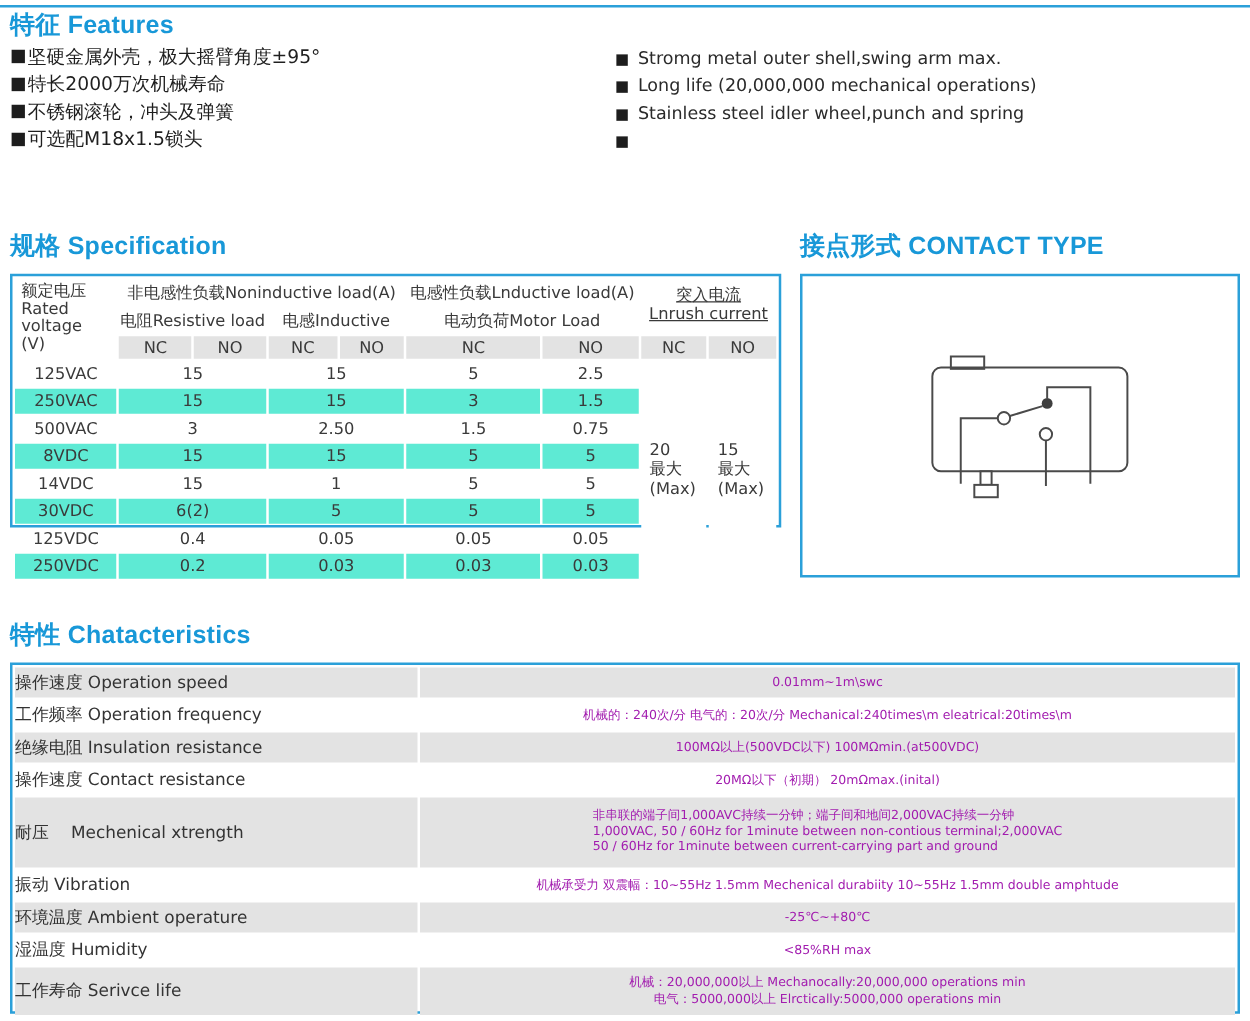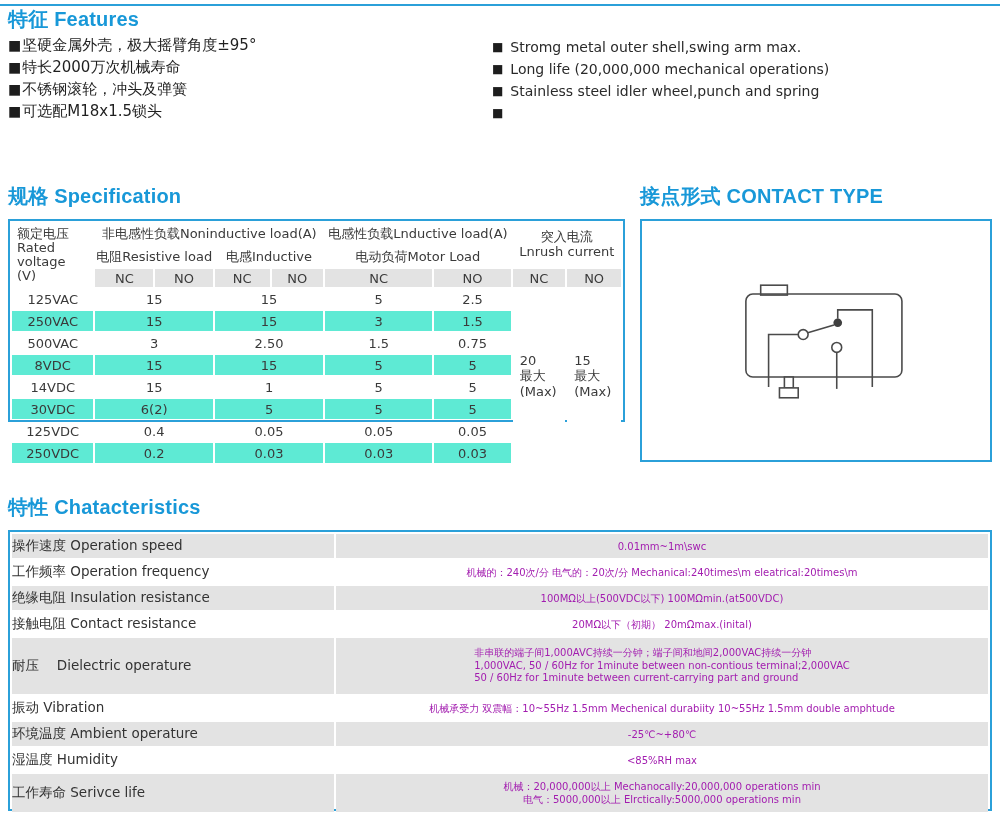--- a/index.html
+++ b/index.html
@@ -17,21 +17,21 @@
   .feat-en{left:492px;top:36px;font-size:14px;color:#2a2a2a;}
   .bullet{display:inline-block;line-height:1;color:#1d1d1d;}
   .feat-zh .bullet{font-size:14px;margin-right:1px;}
   .feat-en .bullet{font-size:12px;margin-right:7px;}
 
   
   .table-frame{position:absolute;border:2px solid #2ba0d9;background:#fff;box-sizing:border-box;}
   table{border-collapse:separate;border-spacing:2px;width:100%;height:100%;table-layout:fixed;}
   th,td{font-weight:normal;text-align:center;vertical-align:middle;font-size:13px;
     color:#3a3a3a;padding:0;overflow:hidden;}
-  .pre{white-space:pre-line;line-height:1.12;}
+  .pre{white-space:pre-line;line-height:1.12;text-decoration:underline;}
 
   
   #spec-frame{left:8px;top:219px;width:617px;height:203px;}
   #spec-frame thead tr.groups th{height:22px;}
   #spec-frame thead tr.subs th{height:20px;}
   #spec-frame thead tr.nc-no th{height:18px;background:#e3e3e3;}
   #spec-frame th.rated{text-align:left;padding-left:5px;white-space:pre-line;line-height:1.06;background:#fff;}
   #spec-frame tbody td{height:20px;}
   #spec-frame tbody tr.stripe td{background:#5eead4;}
   #spec-frame tbody td.inrush{background:#fff;text-align:left;vertical-align:middle;
@@ -239,25 +239,25 @@
         </tr>
         <tr>
           <td class="char-label">工作频率 Operation frequency</td>
           <td class="char-value"><span class="v">机械的：240次/分  电气的：20次/分  Mechanical:240times\m eleatrical:20times\m</span></td>
         </tr>
         <tr class="stripe">
           <td class="char-label">绝缘电阻 Insulation resistance</td>
           <td class="char-value"><span class="v">100MΩ以上(500VDC以下)  100MΩmin.(at500VDC)</span></td>
         </tr>
         <tr>
-          <td class="char-label">接触电阻 Contact resistance</td>
+          <td class="char-label">操作速度 Contact resistance</td>
           <td class="char-value"><span class="v">20MΩ以下（初期） 20mΩmax.(inital)</span></td>
         </tr>
         <tr class="stripe">
-          <td class="char-label">耐压　 Dielectric operature</td>
+          <td class="char-label">耐压　 Mechenical xtrength</td>
           <td class="char-value"><span class="v">非串联的端子间1,000AVC持续一分钟；端子间和地间2,000VAC持续一分钟
 1,000VAC, 50 / 60Hz for 1minute between non-contious terminal;2,000VAC
 50 / 60Hz for 1minute between current-carrying part and ground</span></td>
         </tr>
         <tr>
           <td class="char-label">振动 Vibration</td>
           <td class="char-value"><span class="v">机械承受力 双震幅：10~55Hz 1.5mm Mechenical durabiity 10~55Hz 1.5mm double amphtude</span></td>
         </tr>
         <tr class="stripe">
           <td class="char-label">环境温度 Ambient operature</td>

